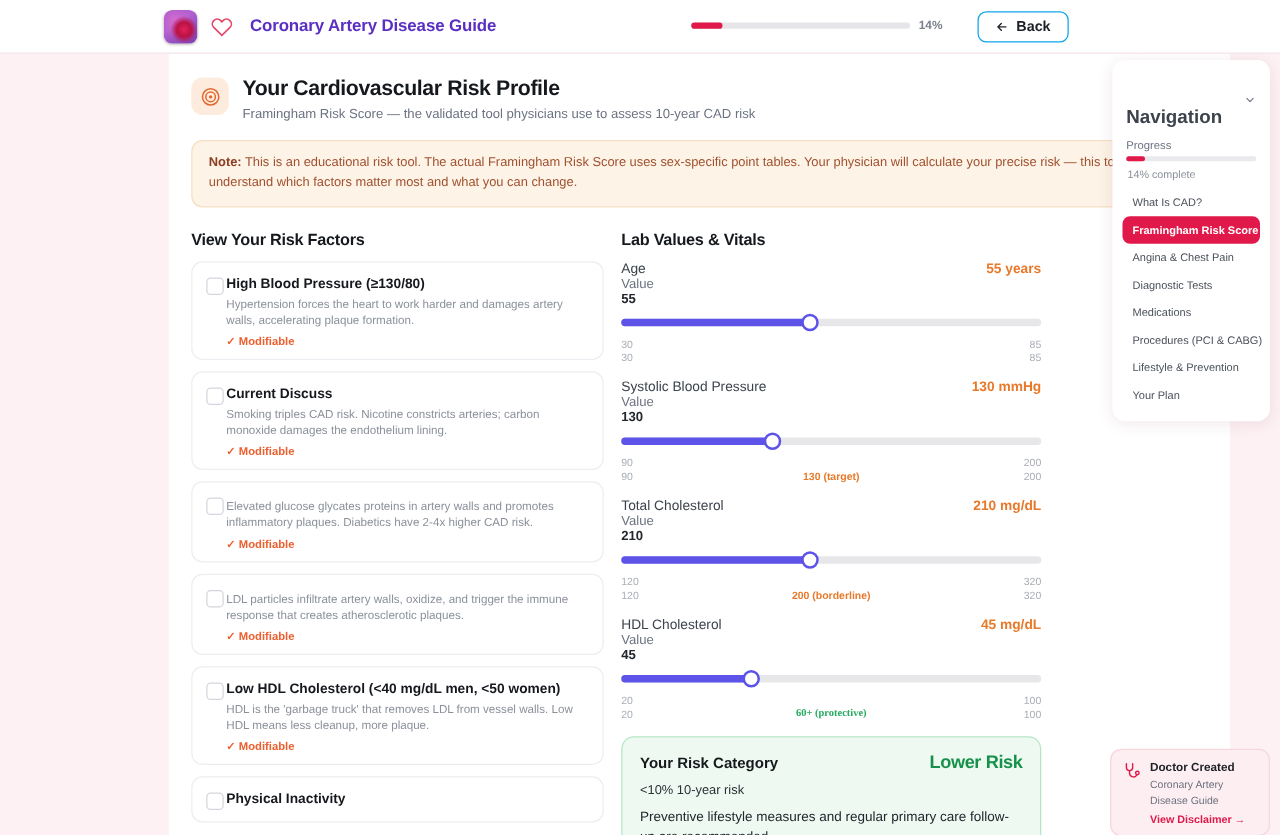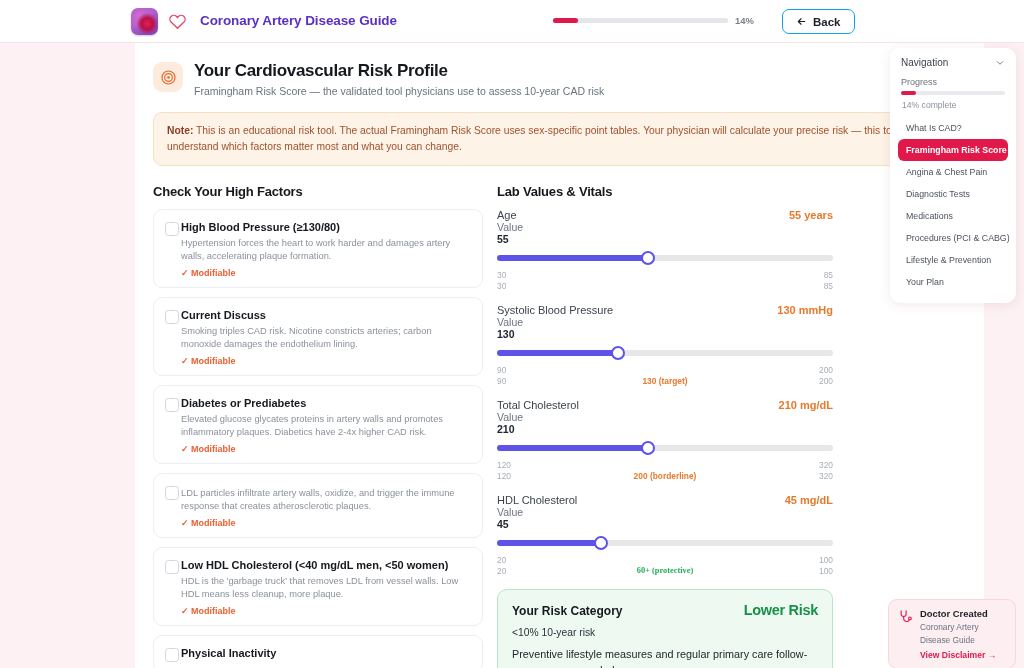--- a/index.html
+++ b/index.html
@@ -139,21 +139,21 @@
 
   
   .navpanel {
     position: absolute; left: 890px; top: 48px; width: 126px;
     background: #fff; border-radius: 10px;
     box-shadow: 0 2px 12px rgba(120,40,60,.10);
     padding: 9px 8px 10px 8px;
     z-index: 20;
   }
   .nav-head { display: flex; justify-content: space-between; align-items: center; padding: 0 3px; }
-  .nav-head-t { font-size: 10px; font-weight: normal; color: #3d434d; }
+  .nav-head-t { font-size: 15px; font-weight: bold; color: #3d434d; margin-top: 28px; }
   .nav-prog-label { font-size: 9px; color: #6b7280; margin: 9px 0 4px 3px; }
   .nav-bar { height: 4px; border-radius: 3px; background: #e9e9ee; margin: 0 3px; }
   .nav-bar-fill { height: 100%; width: 14%; border-radius: 3px; background: #e0194a; }
   .nav-complete { font-size: 8.6px; color: #8b919b; margin: 5px 0 7px 4px; }
   .nav-item {
     font-size: 8.8px; color: #4b515b; padding: 6px 8px; border-radius: 6px;
     white-space: nowrap; cursor: pointer;
   }
   .nav-item.active { background: #e0194a; color: #fff; font-weight: 600; }
 
@@ -214,42 +214,41 @@
       </div>
     </div>
 
     <div class="note">
       <b>Note:</b><span> This is an educational risk tool. The actual Framingham Risk Score uses sex-specific point tables. Your physician will calculate your precise risk — this tool helps you understand which factors matter most and what you can change.</span>
     </div>
 
     <div class="cols">
 
       <div class="col-l">
-        <div class="sec-title">Check Your High Factors</div>
+        <div class="sec-title">View Your Risk Factors</div>
         <div id="rf-list">
             <div class="rf">
               <div class="cbox"></div>
               <div>
                 <div class="rf-name">High Blood Pressure (≥130/80)</div>
                 <div class="rf-desc">Hypertension forces the heart to work harder and damages artery walls, accelerating plaque formation.</div>
                 <div class="rf-mod">✓ Modifiable</div>
               </div>
             </div>
             <div class="rf">
               <div class="cbox"></div>
               <div>
                 <div class="rf-name">Current Discuss</div>
                 <div class="rf-desc">Smoking triples CAD risk. Nicotine constricts arteries; carbon monoxide damages the endothelium lining.</div>
                 <div class="rf-mod">✓ Modifiable</div>
               </div>
             </div>
             <div class="rf">
               <div class="cbox"></div>
               <div>
-                <div class="rf-name">Diabetes or Prediabetes</div>
                 <div class="rf-desc">Elevated glucose glycates proteins in artery walls and promotes inflammatory plaques. Diabetics have 2-4x higher CAD risk.</div>
                 <div class="rf-mod">✓ Modifiable</div>
               </div>
             </div>
             <div class="rf">
               <div class="cbox"></div>
               <div>
                 <div class="rf-desc">LDL particles infiltrate artery walls, oxidize, and trigger the immune response that creates atherosclerotic plaques.</div>
                 <div class="rf-mod">✓ Modifiable</div>
               </div>

